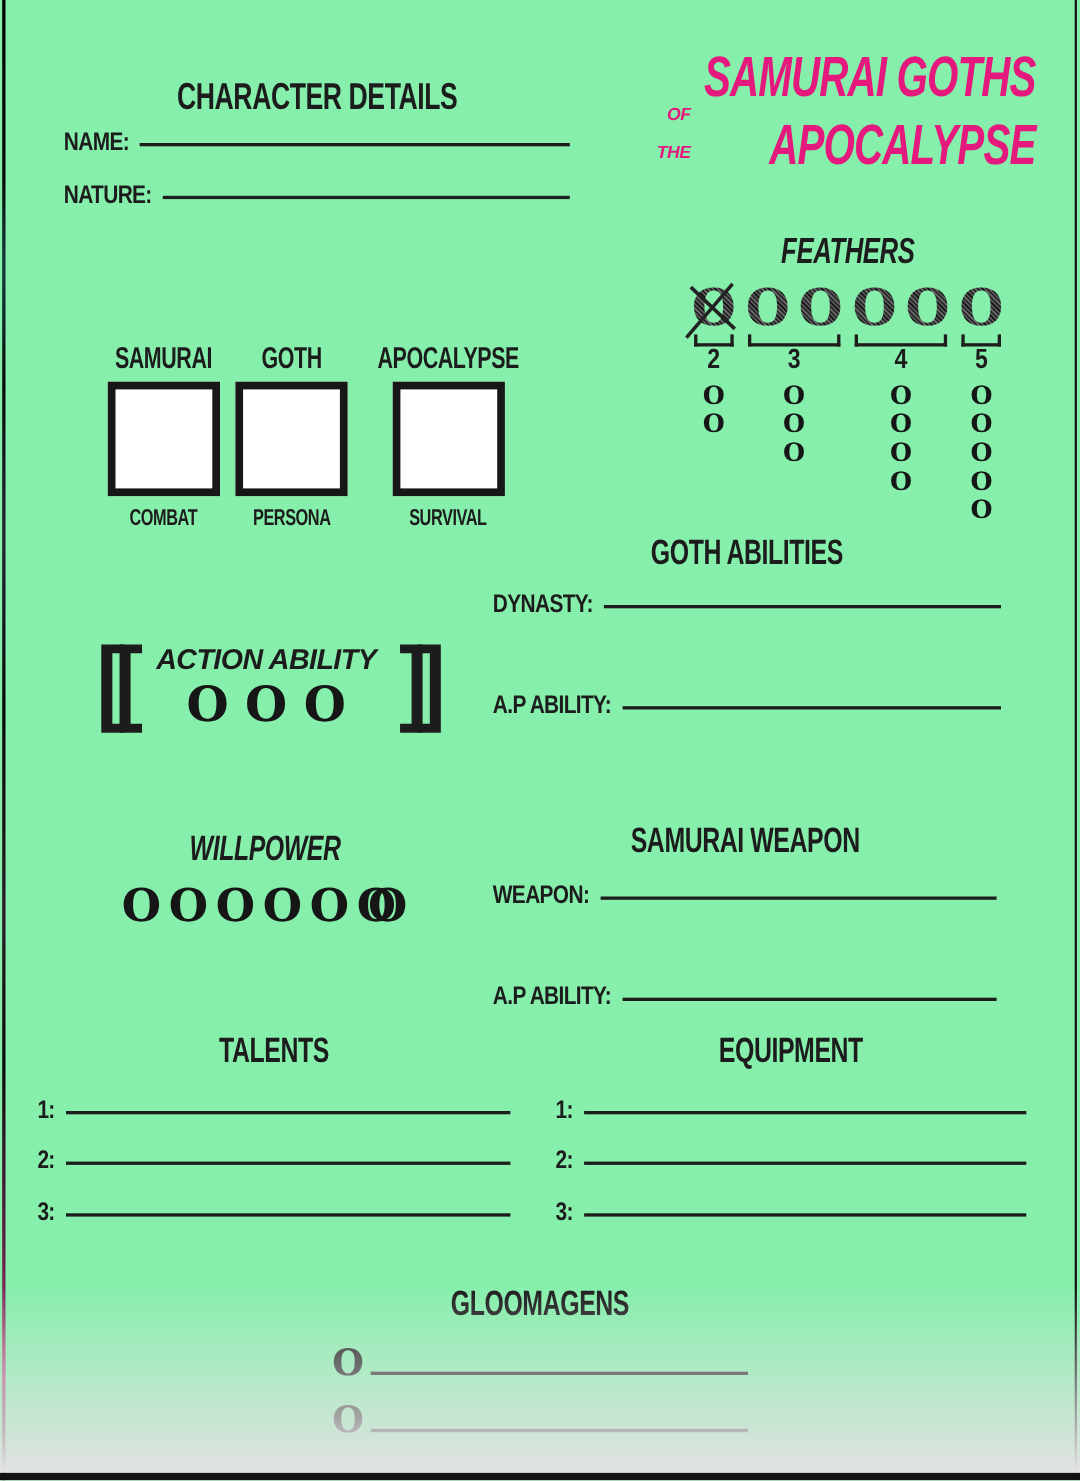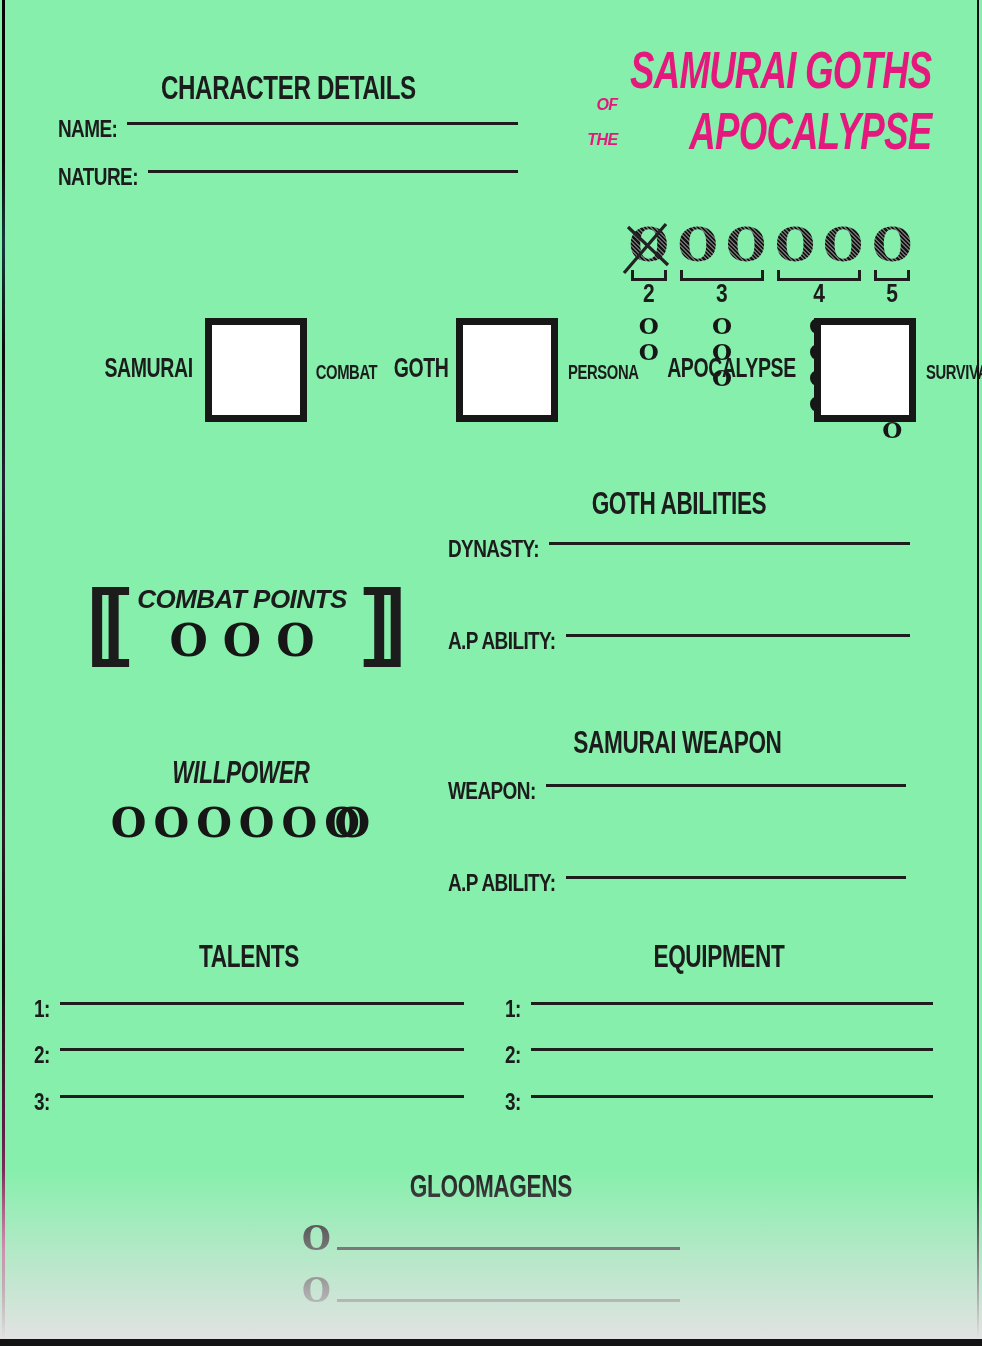--- a/index.html
+++ b/index.html
@@ -14,38 +14,38 @@
   .bottom-fade{position:absolute;left:0;right:0;bottom:7px;height:170px;
     background:linear-gradient(rgba(255,255,255,0),#e2e2e2);pointer-events:none;}
   .bottom-bar{position:absolute;left:0;right:0;bottom:0;height:7px;background:#131313;}
   
   .cx{display:inline-block;transform:scale(0.78,1.1);white-space:nowrap;}
   .cx-r{transform-origin:right center;}
   .sec-title{text-align:center;font-weight:800;letter-spacing:-0.5px;}
   .ital{font-style:italic;}
   .flabel{font-weight:800;font-size:19px;letter-spacing:-0.6px;white-space:nowrap;
     transform:scaleY(1.22);transform-origin:left bottom;line-height:1;}
-  .frow{position:absolute;left:0;right:0;display:flex;align-items:flex-start;}
+  .frow{position:absolute;left:0;right:0;display:flex;align-items:center;}
   .fline{flex:1;height:0;border-bottom:3px solid #1d1d1d;margin-left:10px;margin-bottom:1px;
     font-size:16px;line-height:1;}
   
   .o{font-family:"DejaVu Serif",serif;font-weight:700;line-height:1;}
   .o::before{content:"O";}
   
   .sec{position:absolute;}
   
-  .logo{position:absolute;top:46px;right:64px;text-align:right;color:#e5187e;}
+  .logo{position:absolute;top:46px;right:54px;text-align:right;color:#e5187e;}
   .logo-l1{font-size:47px;font-weight:800;font-style:italic;letter-spacing:-1px;line-height:1;}
   .logo-l2{display:flex;justify-content:flex-end;align-items:flex-end;margin-top:4px;}
   .logo-ofthe{display:flex;flex-direction:column;align-items:flex-end;font-style:italic;
     font-weight:800;font-size:16px;line-height:0.95;margin:0 3px 7px 0;letter-spacing:-0.5px;gap:20px;}
   .logo-apoc{font-size:47px;font-weight:800;font-style:italic;letter-spacing:-1px;line-height:1;}
   
   .stats-row{display:flex;justify-content:space-between;align-items:flex-start;}
-  .stat-col{display:flex;align-items:center;}
+  .stat-col{display:flex;flex-direction:column;align-items:center;}
   .stat-top{font-size:25px;font-weight:800;letter-spacing:-0.5px;}
   .stat-box{width:88px;height:90px;border:7px solid #171717;margin-top:6px;background:#fff;}
   .stat-bottom{font-size:19px;font-weight:800;letter-spacing:-0.5px;margin-top:10px;}
   .fe-groups{display:flex;justify-content:center;align-items:flex-start;gap:9px;margin-top:10px;}
   .fe-group{display:flex;flex-direction:column;align-items:center;}
   .fe-track{display:flex;gap:8px;}
   .big-o{font-size:46px;color:#262626;position:relative;display:inline-block;}
   @supports (-webkit-background-clip: text){
     .big-o{background-image:repeating-linear-gradient(45deg,#141414 0 1.5px,#6a6a6a 1.5px 3px);
       -webkit-background-clip:text;background-clip:text;color:transparent;}
@@ -95,20 +95,21 @@
     <div class="logo-l2">
       <span class="logo-ofthe">
         <span>OF</span>
         <span>THE</span>
       </span>
       <span class="logo-apoc"><span class="cx cx-r">APOCALYPSE</span></span>
     </div>
   </div>
 
   <div class="sec" style="left:628px;top:212px;width:285px;">
+    <div class="sec-title ital"><span class="cx" style="font-size:30px;">FEATHERS</span></div>
     <div class="fe-groups">
 
       <div class="fe-group">
         <div class="fe-track">
             <span class="o big-o">
               <svg class="x-mark" viewBox="0 0 50 56">
                 <line x1="6" y1="8" x2="46" y2="46" stroke="#222" stroke-width="3.2"></line>
                 <line x1="44" y1="5" x2="2" y2="54" stroke="#222" stroke-width="3.2"></line>
               </svg>
             </span>
@@ -194,31 +195,31 @@
     </div>
     <div class="frow" style="top:147px;">
       <span class="flabel">A.P ABILITY:</span>
       <div class="fline"></div>
     </div>
   </div>
 
   <div class="sec ap-wrap" style="left:86px;top:576px;width:312px;">
     <span class="ap-bracket">[[</span>
     <div class="ap-center">
-      <span class="ap-title">COMBAT POINTS</span>
+      <span class="ap-title">ACTION ABILITY</span>
       <div class="ap-circles">
           <span class="o ap-o"></span>
           <span class="o ap-o"></span>
           <span class="o ap-o"></span>
         </div>
     </div>
     <span class="ap-bracket">]]</span>
   </div>
 
-  <div class="sec" style="left:448px;top:726px;width:458px;">
+  <div class="sec" style="left:448px;top:749px;width:458px;">
     <div class="sec-title"><span class="cx" style="font-size:29px;">SAMURAI WEAPON</span></div>
     <div class="frow" style="top:58px;">
       <span class="flabel">WEAPON:</span>
       <div class="fline"></div>
     </div>
     <div class="frow" style="top:150px;">
       <span class="flabel">A.P ABILITY:</span>
       <div class="fline"></div>
     </div>
   </div>

